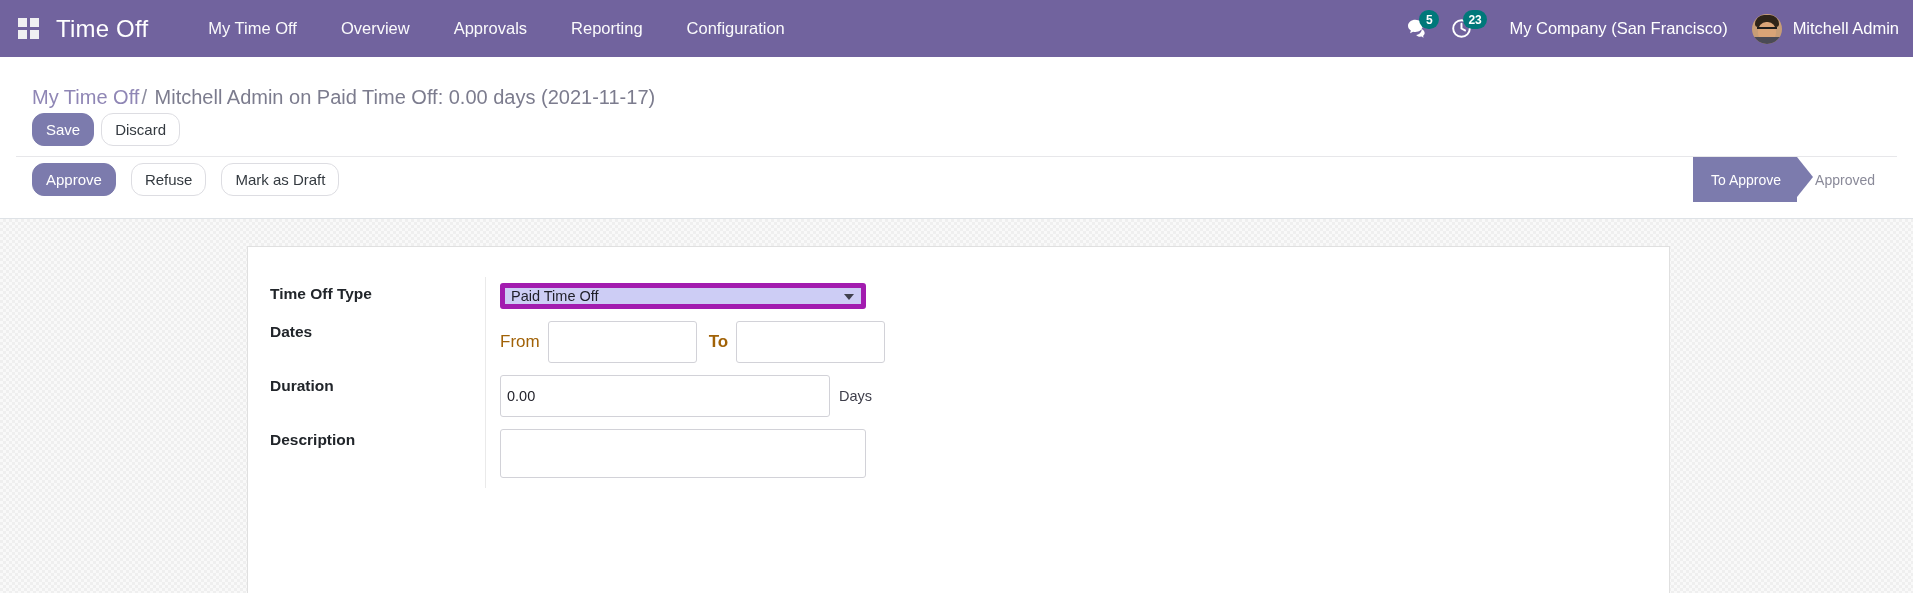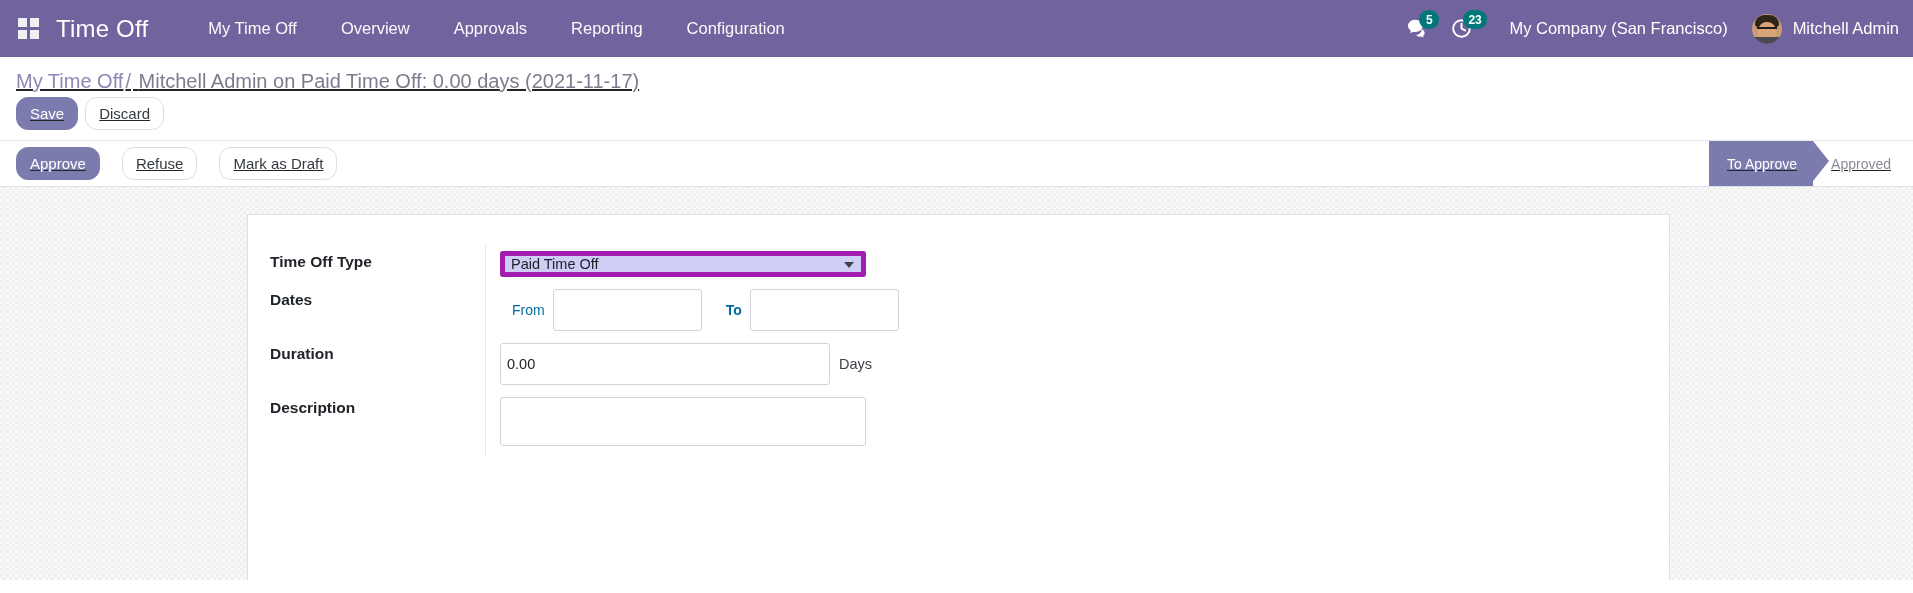--- a/index.html
+++ b/index.html
@@ -146,22 +146,21 @@
   .user-name {
     color: #ffffff;
     font-size: 16.5px;
     white-space: nowrap;
   }
 
   
   .control-panel {
     background: #ffffff;
     border-bottom: 1px solid #dee2e6;
-    padding: 0;
-    text-decoration: underline;
+    padding: 16px;
   }
   .breadcrumb-row {
     padding: 12px 16px 0 16px;
     height: 34px;
     box-sizing: border-box;
   }
   .breadcrumb {
     font-size: 20px;
     color: #7b7b93;
     white-space: nowrap;
@@ -204,21 +203,21 @@
   .statusbar-row {
     display: flex;
     align-items: stretch;
     border-top: 1px solid #e7e7ea;
     padding: 0 0 0 16px;
     min-height: 41px;
     background: #ffffff;
   }
   .statusbar-buttons {
     display: flex;
-    gap: 22px;
+    gap: 15px;
     align-items: center;
     padding: 6px 0;
   }
   .status-stages {
     margin-left: auto;
     display: flex;
     align-items: stretch;
   }
   .stage {
     display: flex;
@@ -322,25 +321,24 @@
     border-right: 5px solid transparent;
     border-top: 6px solid #40404d;
   }
 
   .dates-line {
     display: flex;
     align-items: center;
     gap: 0;
   }
   .inline-lbl {
-    font-size: 14px;
-    color: #0369a1;
+    font-size: 17px;
+    color: #a16207;
     padding-right: 8px;
     white-space: nowrap;
-    margin-left: 12px;
   }
   .inline-lbl.to { padding-left: 12px; font-weight: bold; }
   .txt-input {
     font-family: "Liberation Sans", sans-serif;
     font-size: 14.5px;
     color: #1f1f28;
     background: #ffffff;
     border: 1px solid #d2d2d8;
     border-radius: 3px;
     height: 42px;

